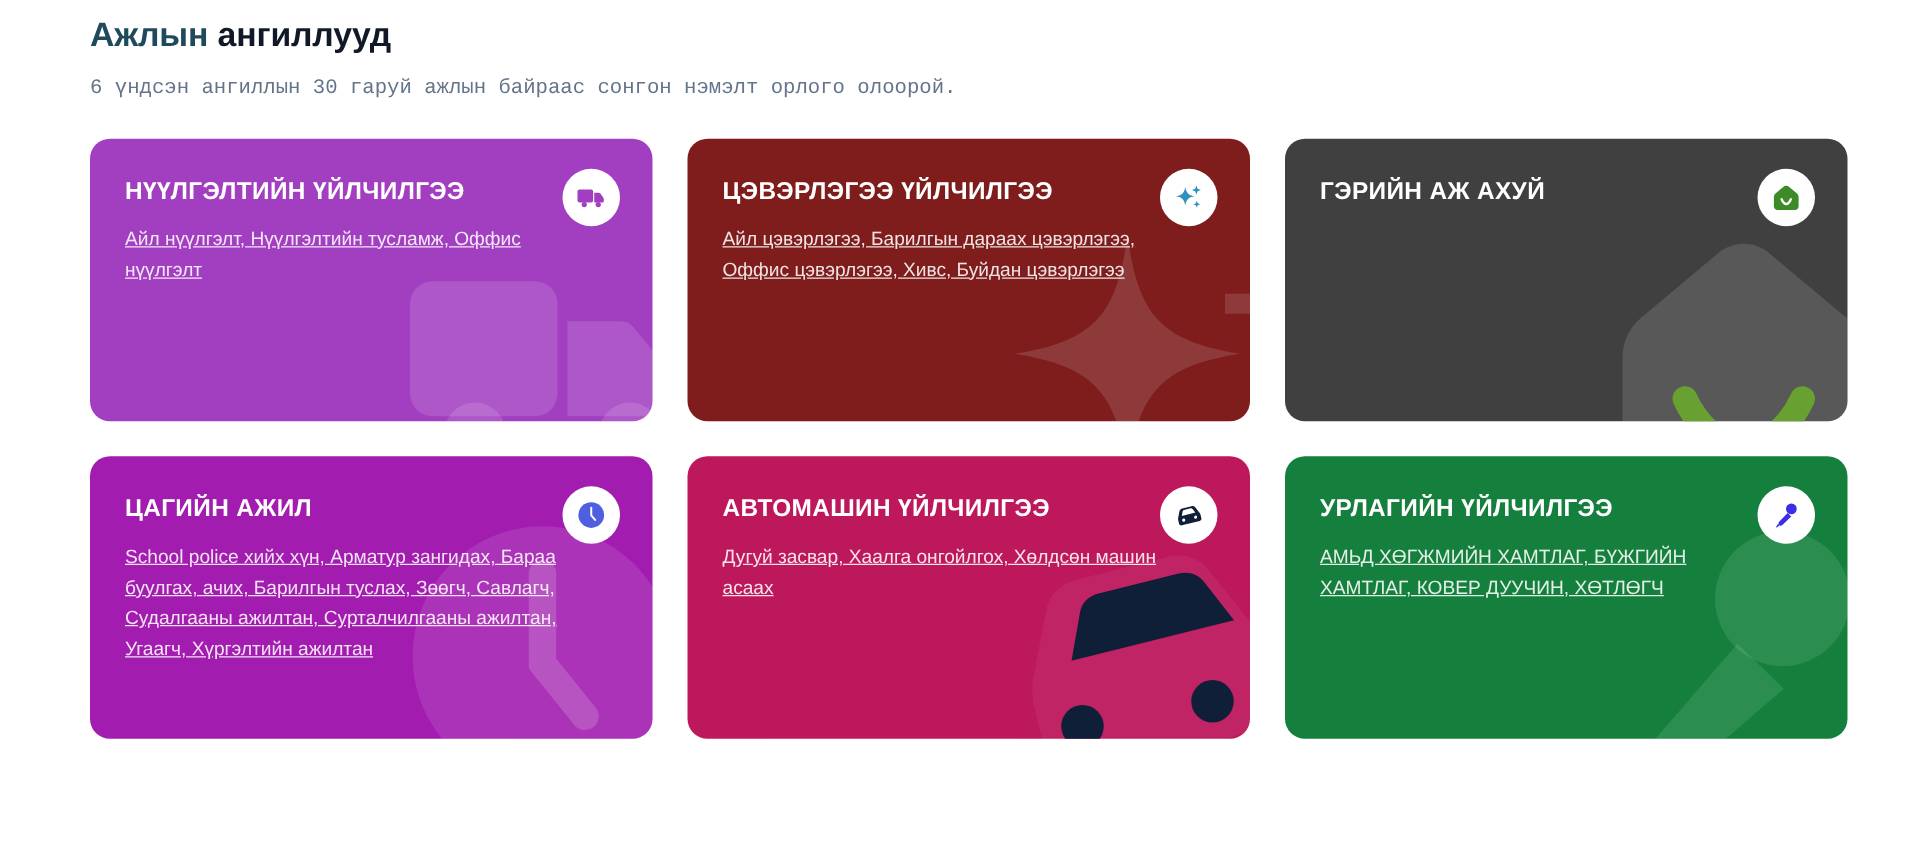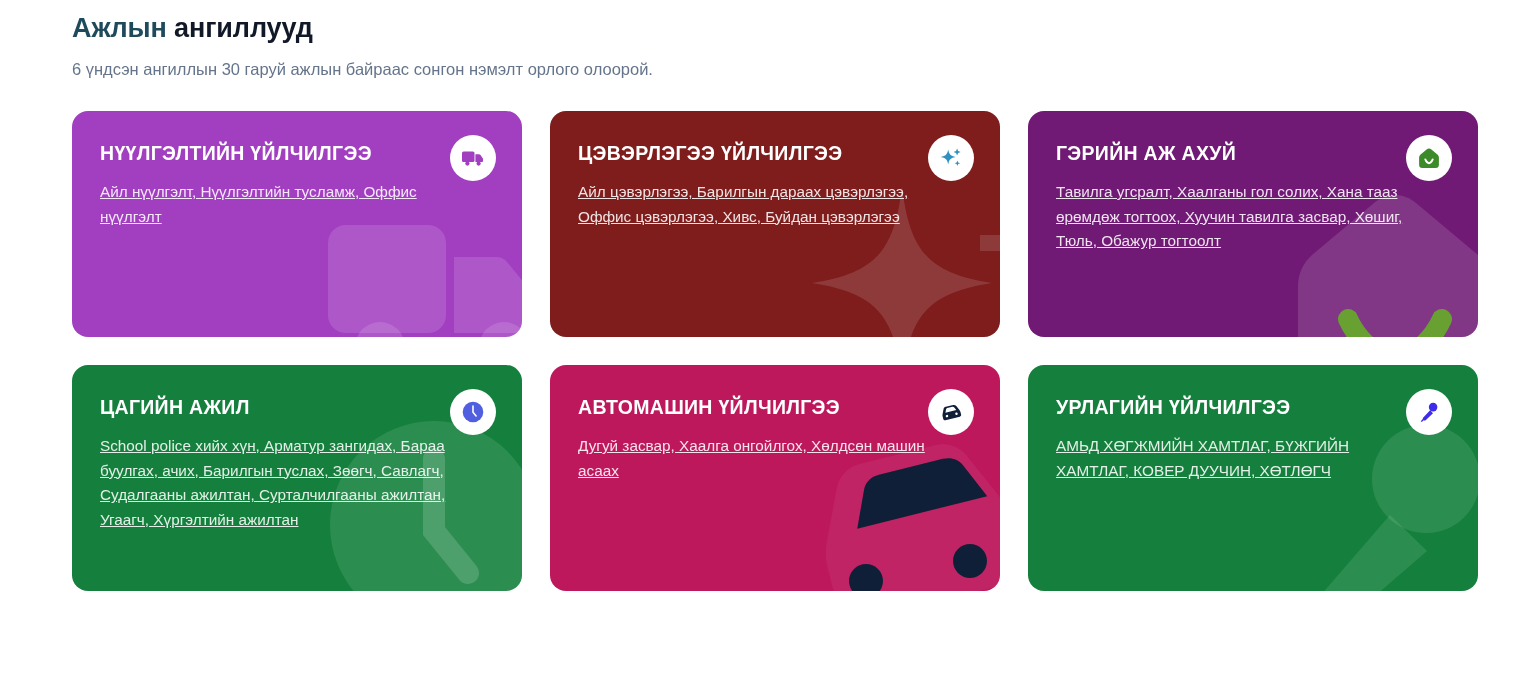--- a/index.html
+++ b/index.html
@@ -30,20 +30,21 @@
     color: #111827;
   }
   .page-title .accent {
     color: #1f4a5c;
   }
   .page-subtitle {
     font-size: 16.5px;
     color: #64748b;
     margin: 0 0 30px 0;
     line-height: 1.4;
+    font-family: Liberation Mono, monospace;
   }
   .card-grid {
     display: grid;
     grid-template-columns: repeat(3, 450px);
     column-gap: 33px;
     row-gap: 30px;
     gap: 28px;
   }
   .card {
     position: relative;
@@ -148,38 +149,37 @@
         <svg viewBox="0 0 24 24" fill="#3091bf">
           <path d="M9.2 3.6 C10.2 8.6 11.6 10 16.6 11 C11.6 12 10.2 13.4 9.2 18.4 C8.2 13.4 6.8 12 1.8 11 C6.8 10 8.2 8.6 9.2 3.6 Z"></path>
           <path d="M18.1 2.4 l1 2.6 l2.6 1 l-2.6 1 l-1 2.6 l-1-2.6 l-2.6-1 l2.6-1 z"></path>
           <path d="M18.4 14.6 l.75 2 l2 .75 l-2 .75 l-.75 2 l-.75-2 l-2-.75 l2-.75 z"></path>
         </svg>
       </div>
       <h2 class="card-title">ЦЭВЭРЛЭГЭЭ ҮЙЛЧИЛГЭЭ</h2>
       <p class="card-desc">Айл цэвэрлэгээ, Барилгын дараах цэвэрлэгээ, Оффис цэвэрлэгээ, Хивс, Буйдан цэвэрлэгээ</p>
     </div>
 
-    <div class="card" style="background:#701a75">
+    <div class="card" style="background:#404040">
       <div class="watermark" style="right:-34px; bottom:-56px;">
         <svg width="230" height="210" viewBox="0 0 230 210" fill="rgba(255,255,255,0.13)">
           <path d="M113 12 c8 0 15 3 21 8 l62 52 c9 8 14 19 14 31 v66 c0 17-14 31-31 31 H47 c-17 0-31-14-31-31 v-66 c0-12 5-23 14-31 l62-52 c6-5 13-8 21-8 z"></path>
           <path d="M66 136 c12 26 34 40 47 40 s35-14 47-40" stroke="#68a032" stroke-width="20" stroke-linecap="round" fill="none"></path>
         </svg>
       </div>
       <div class="icon-badge">
         <svg viewBox="0 0 24 24" fill="#3d8b28">
           <path d="M12 2.6 c.9 0 1.7.3 2.4.9 l6 5.1 c1 .85 1.5 2 1.5 3.3 v7.1 c0 1.7-1.4 3-3 3 H5.1 c-1.7 0-3-1.3-3-3 v-7.1 c0-1.3.5-2.45 1.5-3.3 l6-5.1 c.7-.6 1.5-.9 2.4-.9 z"></path>
           <path d="M8.3 13.4 c1.1 2.6 2.4 3.8 3.7 3.8 s2.6-1.2 3.7-3.8" stroke="#ffffff" stroke-width="1.9" stroke-linecap="round" fill="none"></path>
         </svg>
       </div>
       <h2 class="card-title">ГЭРИЙН АЖ АХУЙ</h2>
-      <p class="card-desc">Тавилга угсралт, Хаалганы гол солих, Хана тааз өрөмдөж тогтоох, Хуучин тавилга засвар, Хөшиг, Тюль, Обажур тогтоолт</p>
-    </div>
-
-    <div class="card" style="background:#15803d">
+    </div>
+
+    <div class="card" style="background:#a21caf">
       <div class="watermark" style="right:-22px; bottom:-44px;">
         <svg width="220" height="220" viewBox="0 0 220 220" fill="rgba(255,255,255,0.10)">
           <circle cx="110" cy="110" r="104"></circle>
           <path d="M110 44 v72 l34 42" stroke="rgba(255,255,255,0.16)" stroke-width="22" stroke-linecap="round" fill="none"></path>
         </svg>
       </div>
       <div class="icon-badge">
         <svg viewBox="0 0 24 24">
           <circle cx="12" cy="12" r="10.3" fill="#4f5fe0"></circle>
           <path d="M12 6.1 v6.2 l3.1 3.6" stroke="#ffffff" stroke-width="1.6" stroke-linecap="round" fill="none"></path>

